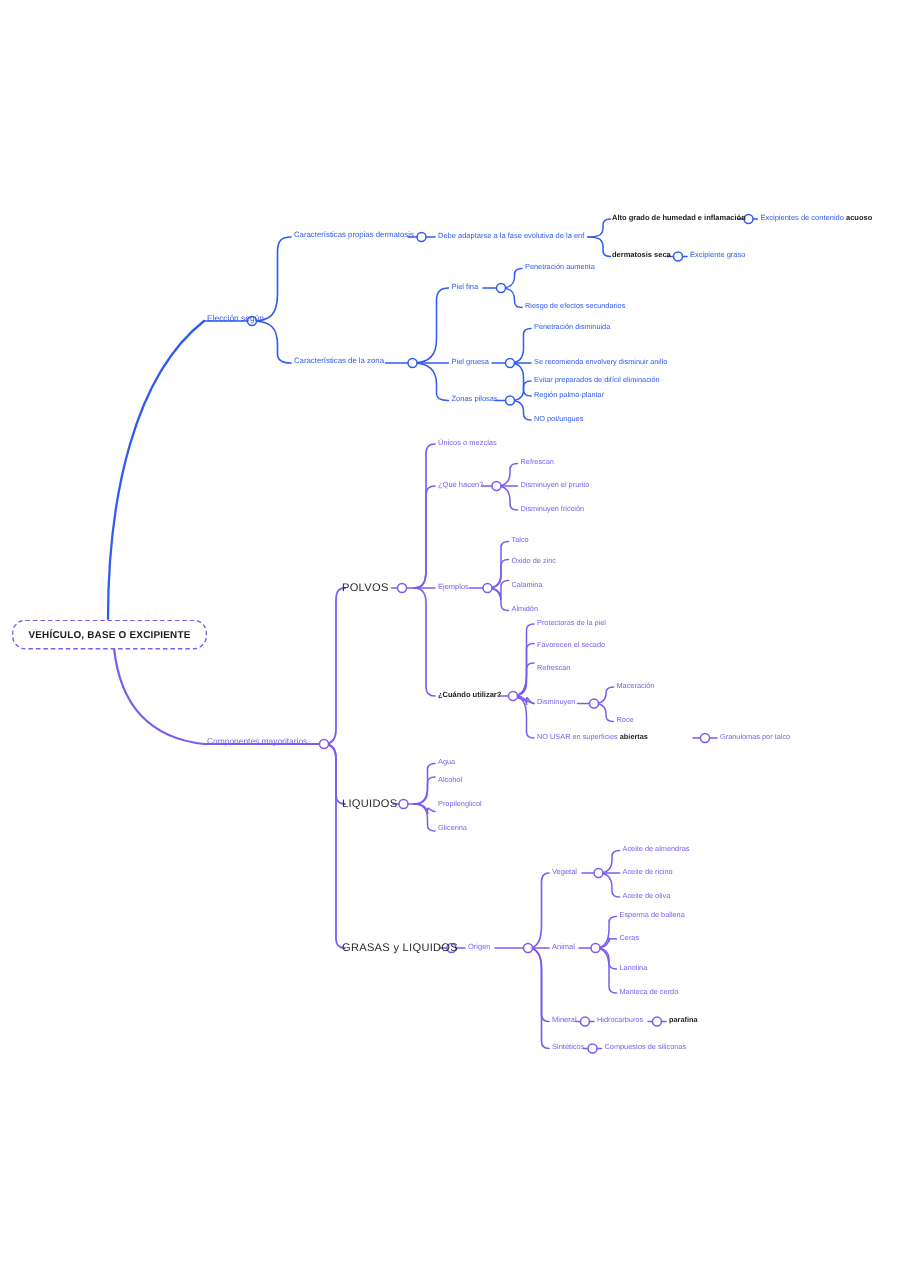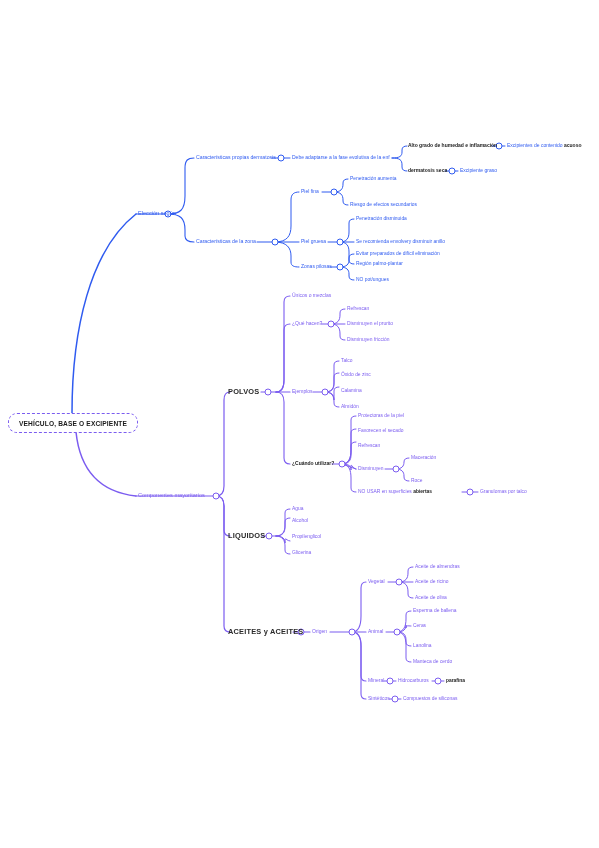--- a/index.html
+++ b/index.html
@@ -18,21 +18,21 @@
     transform:translateY(-50%);
   }
   .blue  {color:#2f5bf0;}
   .purple{color:#7b5cf0;}
 
   .lvl1{font-size:5.6px;}
   .lvl2{font-size:5.2px;}
   .lvl3{font-size:5.0px;}
   .lvl4{font-size:4.9px;}
 
-  .bigpurple{font-size:7.4px;font-weight:bold;color:#2a2a2a;letter-spacing:.2px;}
+  .bigpurple{font-size:7.4px;font-weight:normal;color:#2a2a2a;letter-spacing:.2px;}
   .bold{font-weight:bold;color:#1b1b1b;}
 
   .root{
     position:absolute;
     left:8px; top:413px;
     width:128px; height:18px;
     border:1.4px dashed #7b5cf0;
     border-radius:9px;
     background:#ffffff;
     display:flex; align-items:center; justify-content:center;
@@ -237,21 +237,21 @@
   <div class="node purple lvl4" style="left:411px;top:481px;">Roce</div>
   <div class="node purple lvl4" style="left:358px;top:492px;"><span>NO USAR en superficies </span><span class="bold">abiertas</span></div>
   <div class="node purple lvl4" style="left:480px;top:492px;">Granulomas por talco</div>
 
   <div class="node bigpurple" style="left:228px;top:536px;">LIQUIDOS</div>
   <div class="node purple lvl4" style="left:292px;top:509px;">Agua</div>
   <div class="node purple lvl4" style="left:292px;top:521px;">Alcohol</div>
   <div class="node purple lvl4" style="left:292px;top:537px;">Propilenglicol</div>
   <div class="node purple lvl4" style="left:292px;top:553px;">Glicerina</div>
 
-  <div class="node bigpurple" style="left:228px;top:632px;">ACEITES y ACEITES</div>
+  <div class="node bigpurple" style="left:228px;top:632px;">GRASAS y LIQUIDOS</div>
   <div class="node purple lvl3" style="left:312px;top:632px;">Origen</div>
 
   <div class="node purple lvl3" style="left:368px;top:582px;">Vegetal</div>
   <div class="node purple lvl4" style="left:415px;top:567px;">Aceite de almendras</div>
   <div class="node purple lvl4" style="left:415px;top:582px;">Aceite de ricino</div>
   <div class="node purple lvl4" style="left:415px;top:598px;">Aceite de oliva</div>
 
   <div class="node purple lvl3" style="left:368px;top:632px;">Animal</div>
   <div class="node purple lvl4" style="left:413px;top:611px;">Esperma de ballena</div>
   <div class="node purple lvl4" style="left:413px;top:626px;">Ceras</div>

